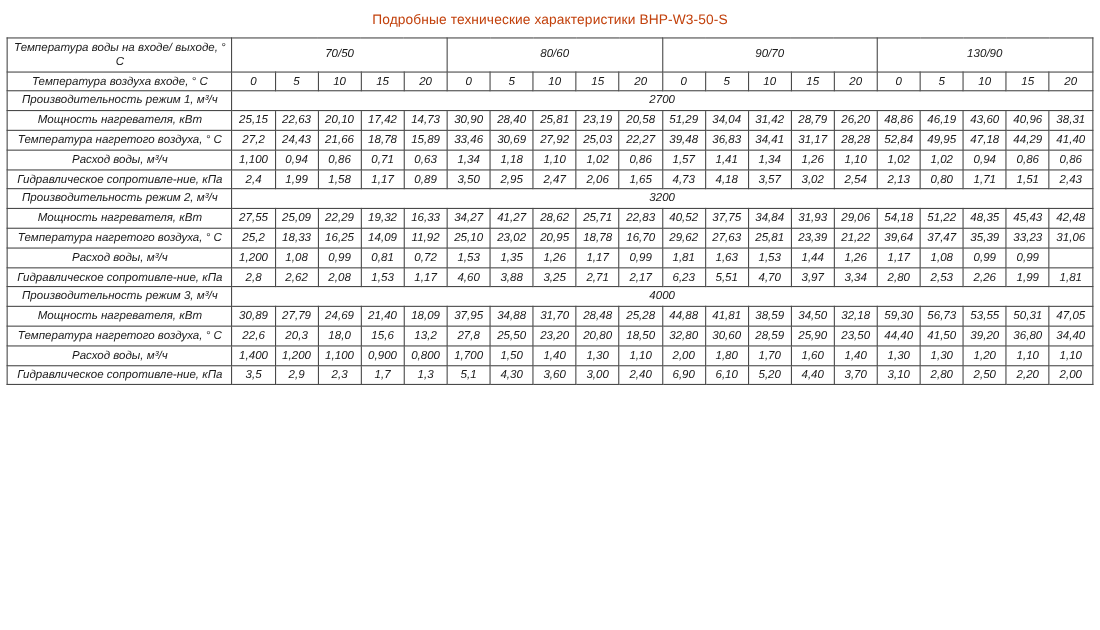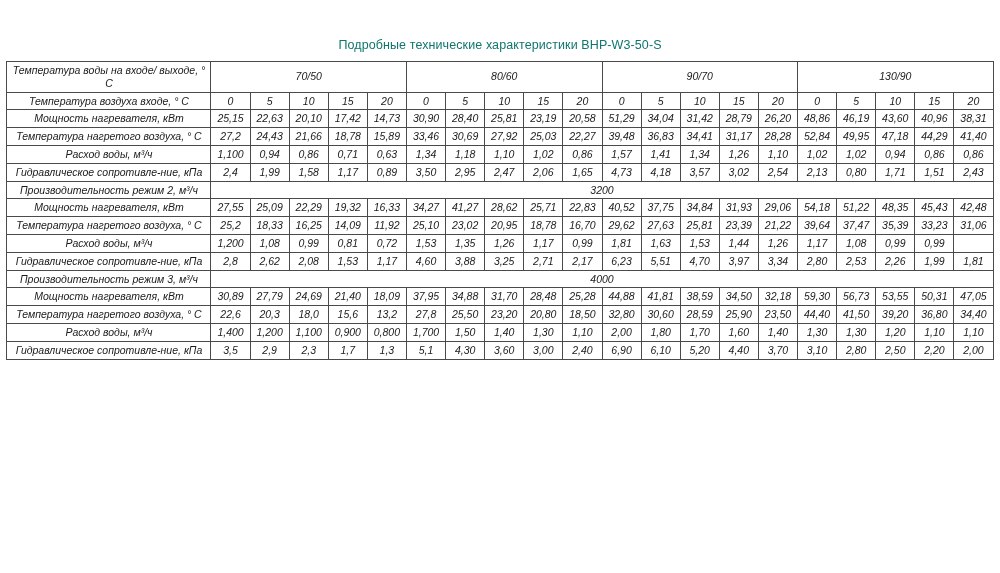--- a/index.html
+++ b/index.html
@@ -16,25 +16,24 @@
   }
   .page {
     width: 1000px;
     height: 573px;
     position: relative;
     box-sizing: border-box;
   }
   .doc-title {
     text-align: center;
     font-size: 12.5px;
-    color: #0f766e;
+    color: #c2410c;
     padding-top: 11px;
     padding-bottom: 9px;
     letter-spacing: 0.1px;
-    margin-top: 27px;
   }
   table.spec {
     border-collapse: collapse;
     table-layout: fixed;
     width: 986px;
     margin: 0 auto;
     border: 1px solid #4a4a4a;
     font-style: italic;
   }
   table.spec td {
@@ -118,20 +117,24 @@
           <td>10</td>
           <td>15</td>
           <td>20</td>
           <td>0</td>
           <td>5</td>
           <td>10</td>
           <td>15</td>
           <td>20</td>
         </tr>
         <tr>
+          <td class="rowhead">Производительность режим 1, м³/ч</td>
+          <td class="wide" colspan="20">2700</td>
+        </tr>
+        <tr>
           <td class="rowhead">Мощность нагревателя, кВт</td>
           <td>25,15</td>
           <td>22,63</td>
           <td>20,10</td>
           <td>17,42</td>
           <td>14,73</td>
           <td>30,90</td>
           <td>28,40</td>
           <td>25,81</td>
           <td>23,19</td>

